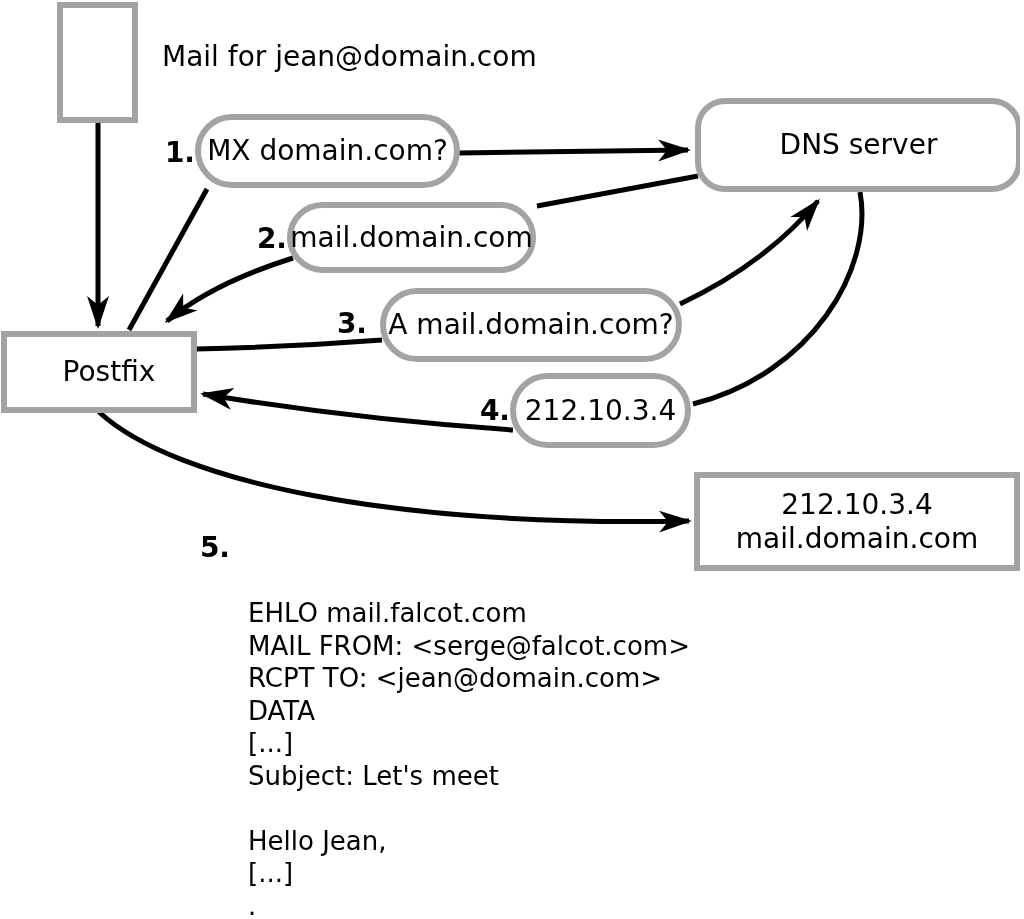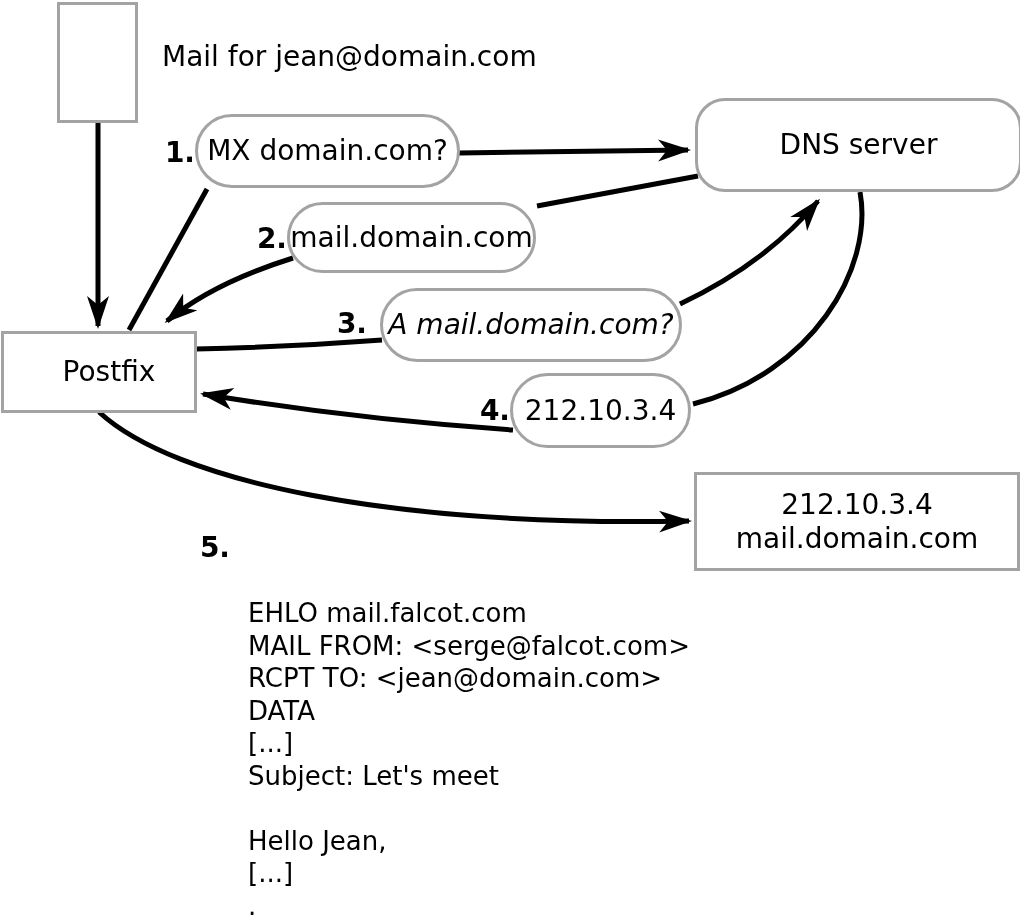--- a/index.html
+++ b/index.html
@@ -20,21 +20,21 @@
   }
   #wires {
     position: absolute;
     left: 0; top: 0;
     width: 1024px;
     height: 919px;
   }
   .node {
     position: absolute;
     box-sizing: border-box;
-    border: 3px solid #a3a3a3;
+    border: 6px solid #a3a3a3;
     background: #fff;
     display: flex;
     align-items: center;
     justify-content: center;
     text-align: center;
     font-size: 28px;
     line-height: 1.2;
   }
   .pill {
     border-radius: 38px;
@@ -101,21 +101,21 @@
     <span>212.10.3.4</span>
     <span>mail.domain.com</span>
   </div>
 
   <div class="node pill" style="left:195px; top:114px; width:265px; height:74px;">
     <span>MX domain.com?</span>
   </div>
   <div class="node pill" style="left:287px; top:202px; width:249px; height:71px;">
     <span>mail.domain.com</span>
   </div>
-  <div class="node pill" style="left:380px; top:288px; width:302px; height:74px;font-style:italic;">
+  <div class="node pill" style="left:380px; top:288px; width:302px; height:74px;">
     <span>A mail.domain.com?</span>
   </div>
   <div class="node pill" style="left:510px; top:373px; width:181px; height:75px;">
     <span>212.10.3.4</span>
   </div>
 
   <div class="num" style="left:132px; top:136px; width:63px;">1.</div>
   <div class="num" style="left:224px; top:222px; width:63px;">2.</div>
   <div class="num" style="left:304px; top:307px; width:63px;">3.</div>
   <div class="num" style="left:447px; top:394px; width:63px;">4.</div>

